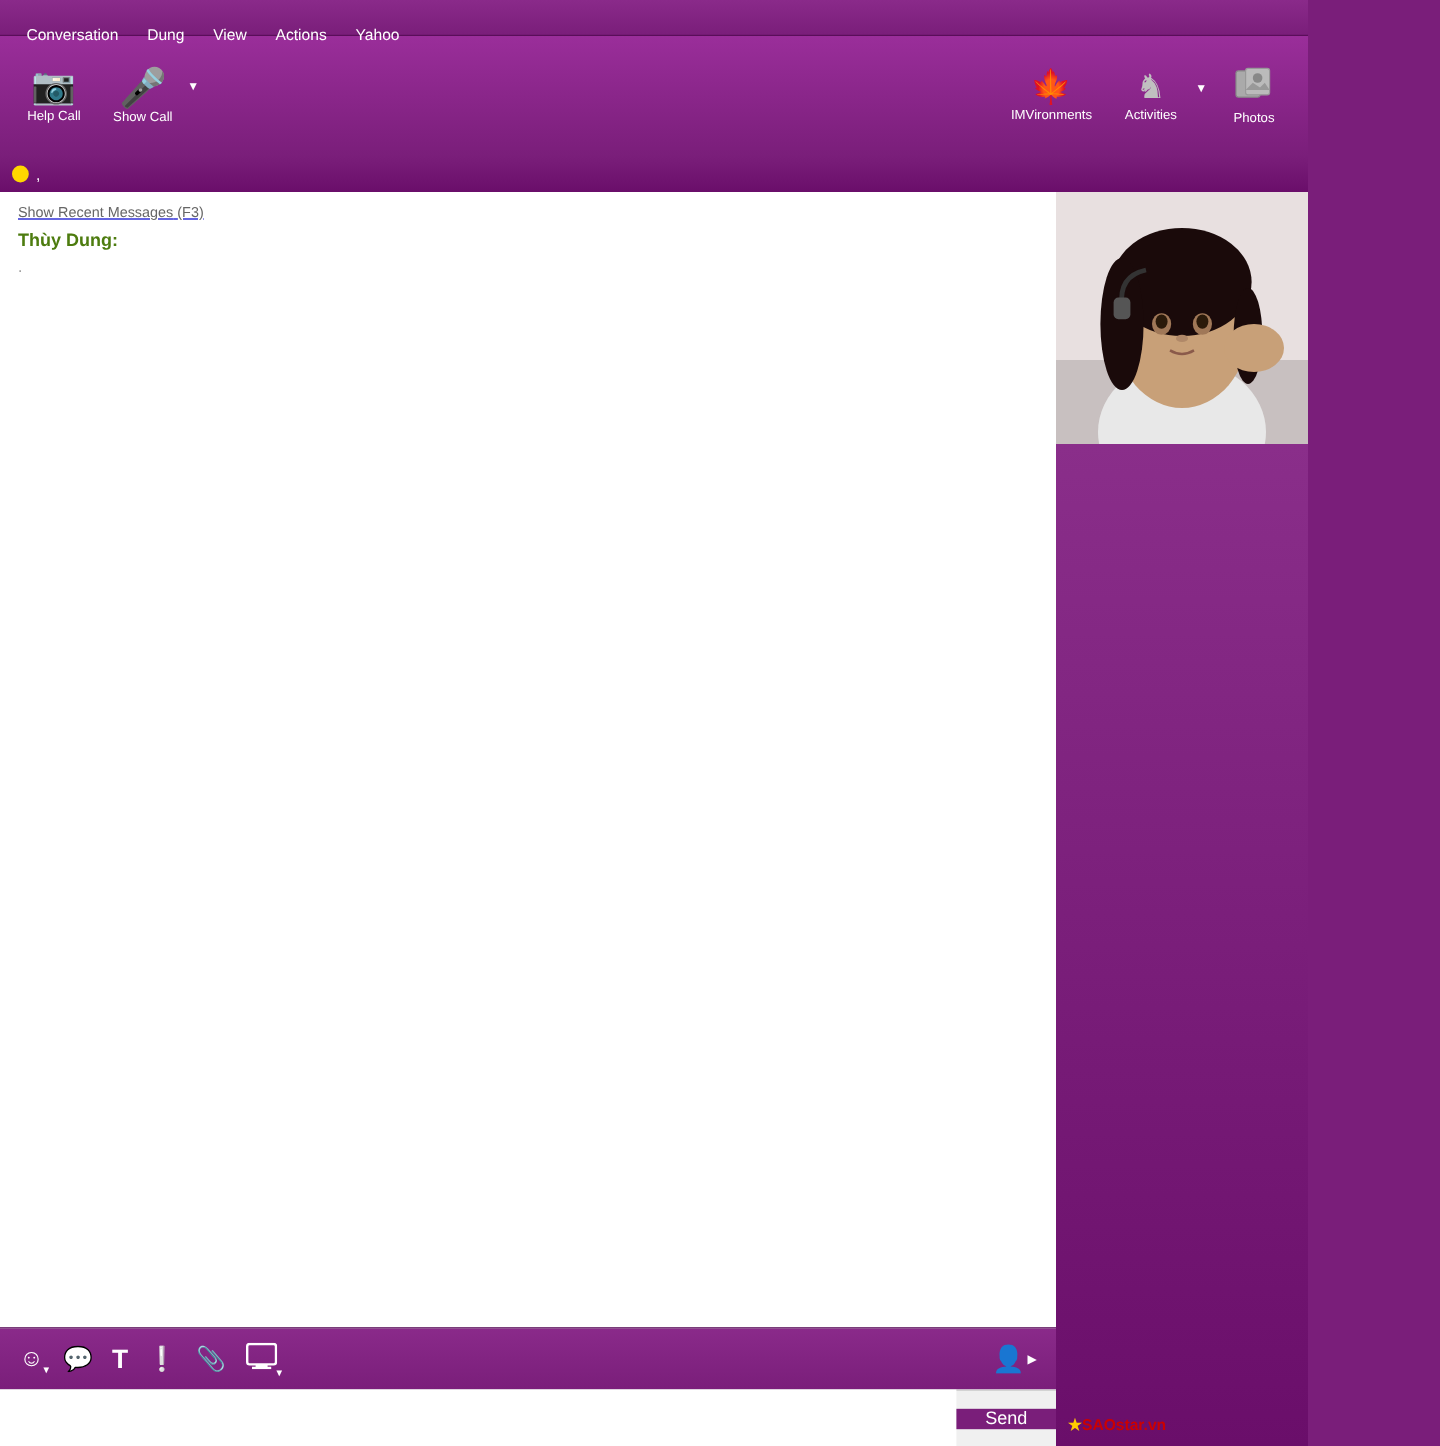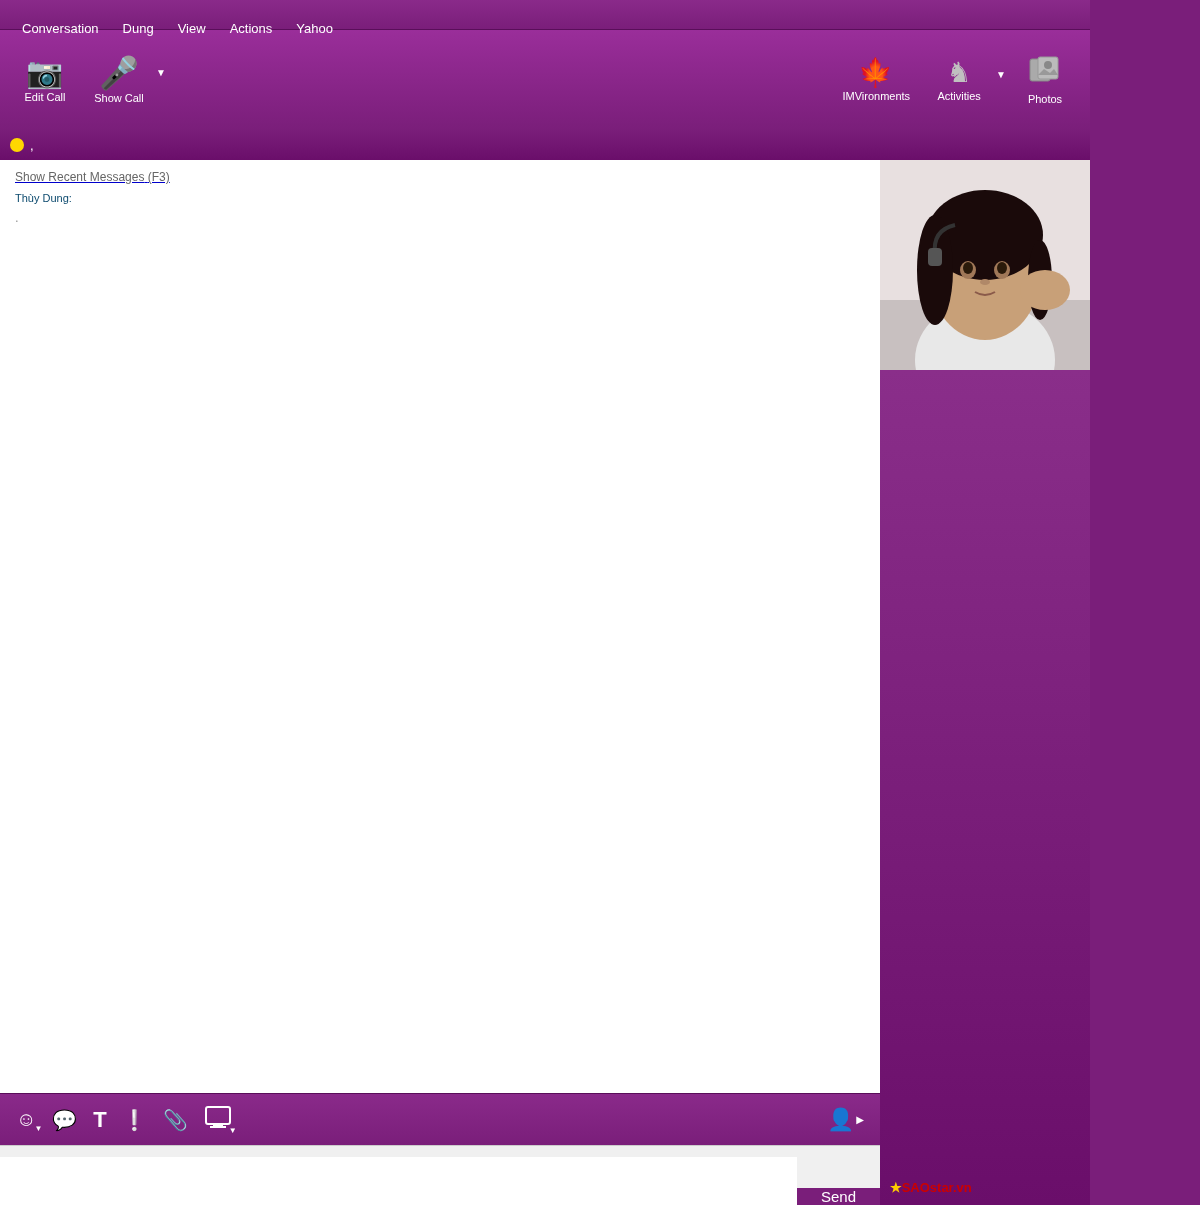--- a/index.html
+++ b/index.html
@@ -120,23 +120,23 @@
       cursor: pointer;
       margin-bottom: 8px;
       display: block;
     }
     #show-recent span {
       color: #666;
       text-decoration: none;
     }
 
     .message-sender {
-      font-weight: normal;
-      color: #0c4a6e;
-      font-size: 11px;
+      font-weight: bold;
+      color: #4d7c0f;
+      font-size: 15px;
       margin-bottom: 6px;
     }
 
     .message-dot {
       color: #999;
       font-size: 13px;
       margin-bottom: 20px;
     }
 
     .message-text {
@@ -174,24 +174,24 @@
     .format-spacer { flex: 1; }
     .person-icon {
       font-size: 22px;
       color: white;
       cursor: pointer;
     }
 
     
     #input-area {
       display: flex;
-      align-items: flex-end;
+      align-items: center;
       background: #f0f0f0;
       border-top: 1px solid #ccc;
-      height: 60px;
+      height: 47px;
     }
     #message-input {
       flex: 1;
       border: none;
       outline: none;
       background: white;
       font-size: 14px;
       padding: 8px 10px;
       resize: none;
     }
@@ -252,21 +252,21 @@
   <span class="menu-item">Conversation</span>
   <span class="menu-item">Dung</span>
   <span class="menu-item">View</span>
   <span class="menu-item">Actions</span>
   <span class="menu-item">Yahoo</span>
 </div>
 
 <div id="toolbar">
   <div class="toolbar-btn">
     <span class="toolbar-icon toolbar-icon-camera">📷</span>
-    <span>Edit Call</span>
+    <span>Help Call</span>
   </div>
 
   <div class="voice-call-wrapper">
     <div class="toolbar-btn">
       <span class="toolbar-icon toolbar-icon-mic">🎤</span>
       <span>Show Call</span>
     </div>
     <span class="dropdown-arrow">▼</span>
   </div>
 

